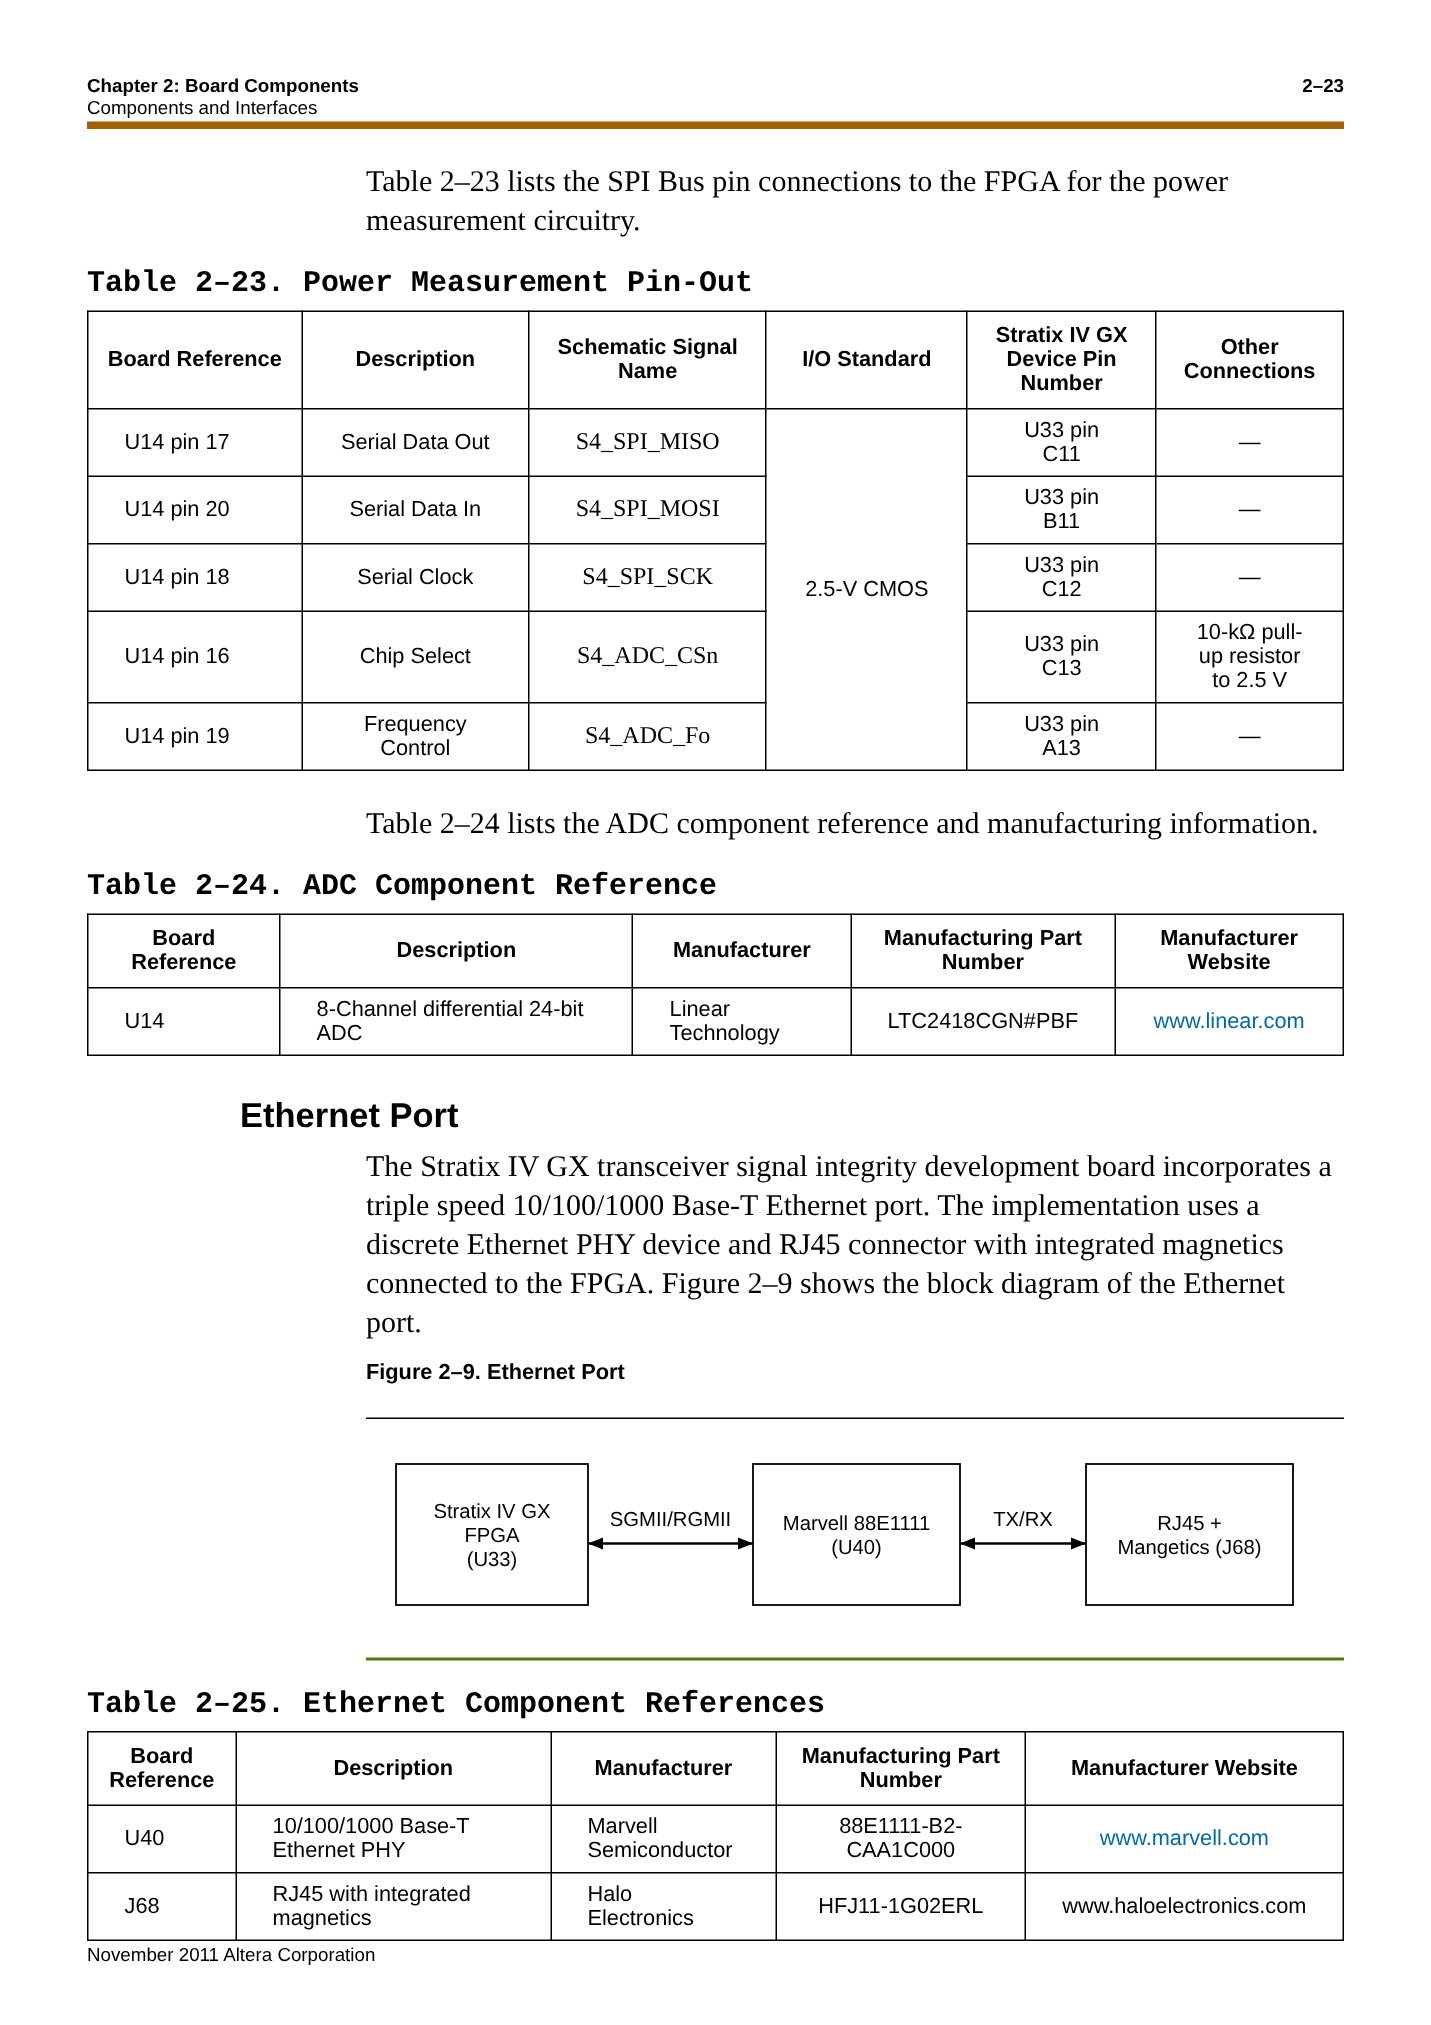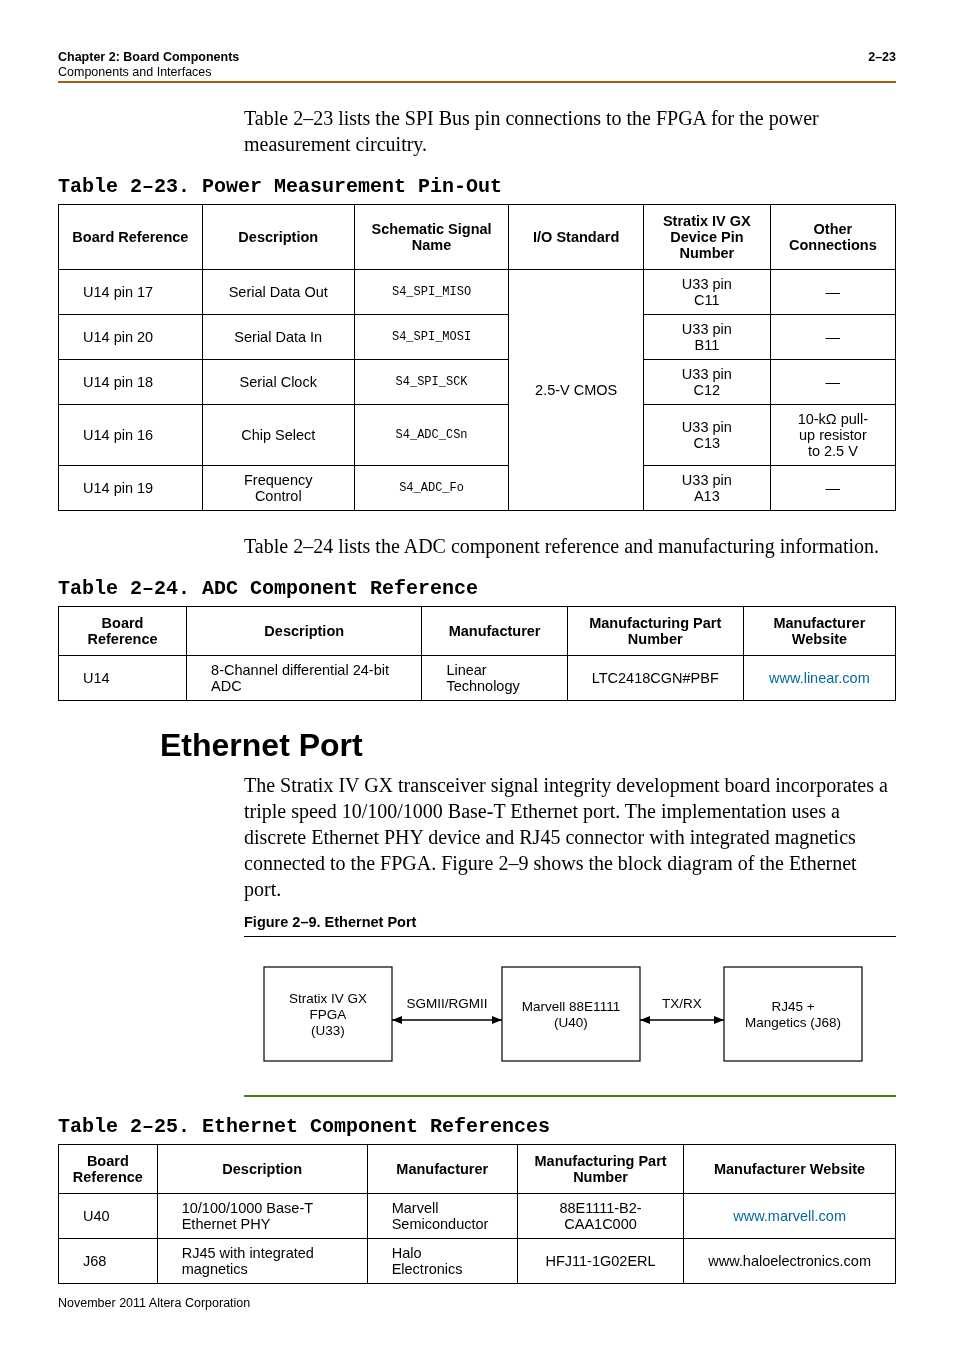--- a/index.html
+++ b/index.html
@@ -19,21 +19,21 @@
     height: 1350px;
     padding: 50px 58px 0 58px;
     box-sizing: border-box;
   }
   .header {
     display: flex;
     justify-content: space-between;
     font-family: "Helvetica Neue", Arial, sans-serif;
     font-size: 12.5px;
     font-weight: 700;
-    border-bottom: 2px solid #a16207;
+    border-bottom: 5px solid #a16207;
     padding-bottom: 2px;
   }
   .header-left .sub {
     font-weight: 400;
     font-size: 12.5px;
     margin-top: 1px;
   }
   .header-right {
     font-weight: 700;
   }
@@ -64,35 +64,35 @@
     font-weight: 700;
     text-align: center;
     vertical-align: middle;
   }
   table.data td {
     border: 1px solid #000;
     padding: 6px 24px;
     vertical-align: middle;
   }
   .center { text-align: center; }
-  .mono { font-family: Liberation Mono, monospace; font-size: 12px; }
+  .mono { font-family: Liberation Serif, serif; font-size: 16px; }
   .link { color: #0369a1; }
 
   h2.section {
     font-family: "Helvetica Neue", Arial, sans-serif;
     font-weight: 800;
-    font-size: 32px;
+    font-size: 23px;
     margin: 26px 0 8px 102px;
   }
 
   .fig-caption {
     font-family: "Helvetica Neue", Arial, sans-serif;
     font-weight: 700;
     font-size: 14.5px;
-    margin: 12px 0 6px 186px;
+    margin: 12px 0 22px 186px;
   }
 
   .fig-frame {
     margin-left: 186px;
     border-top: 1px solid #000;
     border-bottom: 2px solid #4d7c0f;
     padding: 22px 0 22px 0;
     width: 652px;
   }
 

